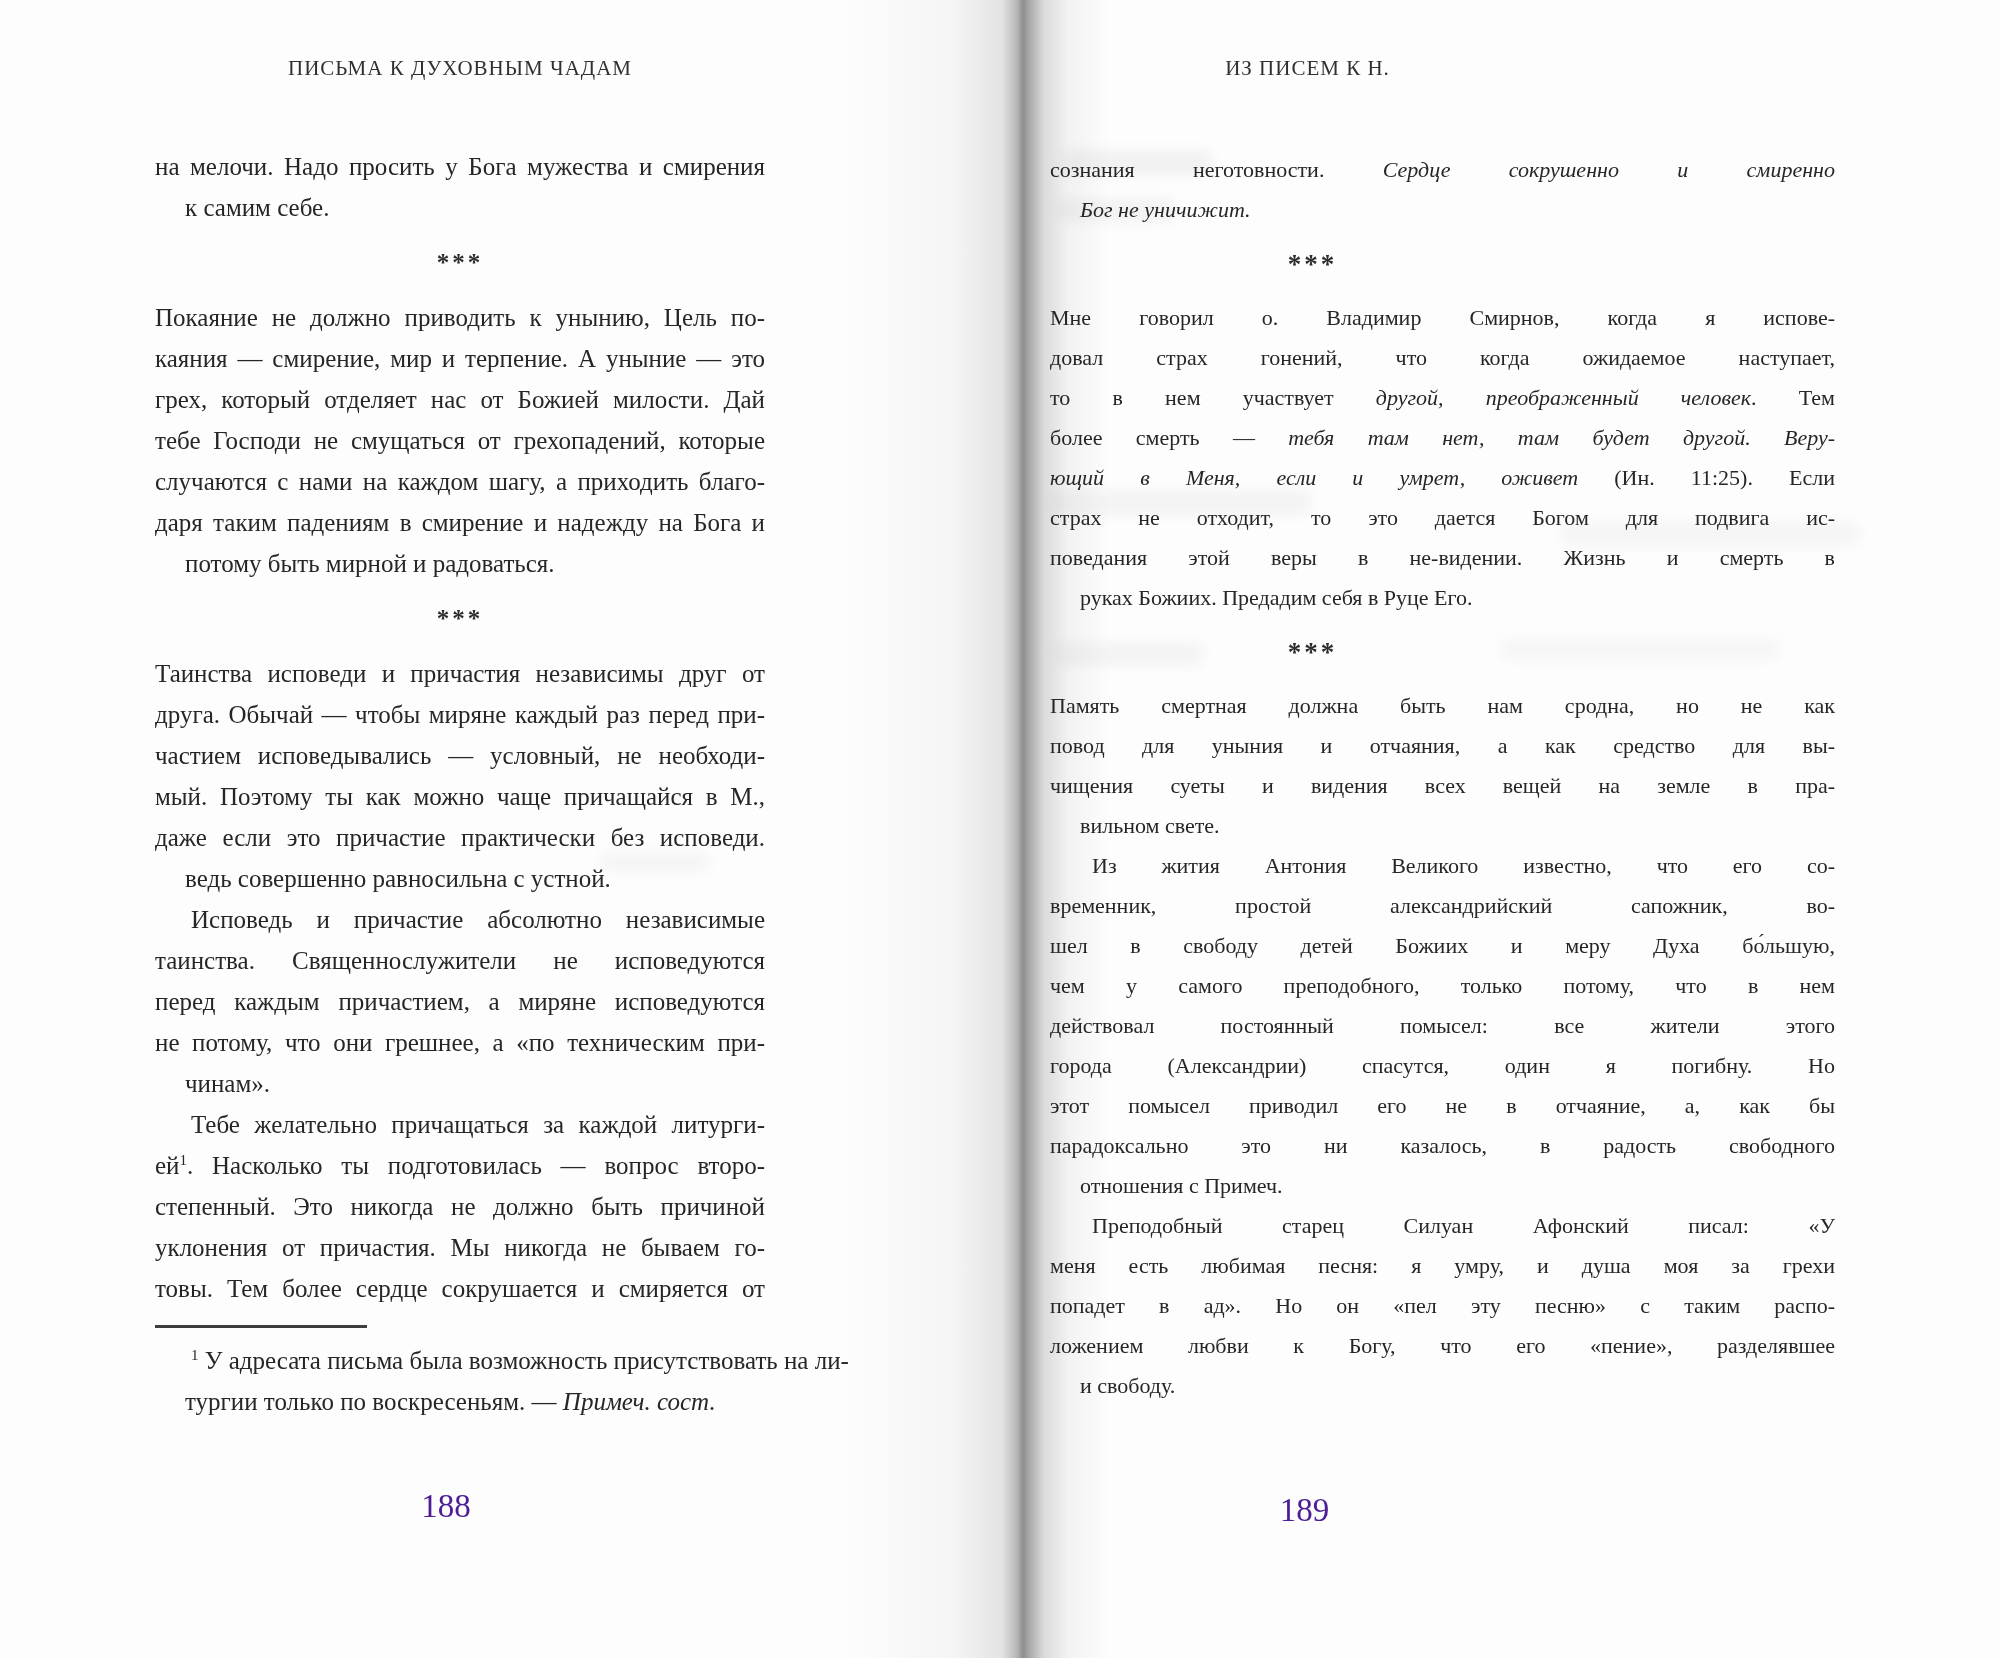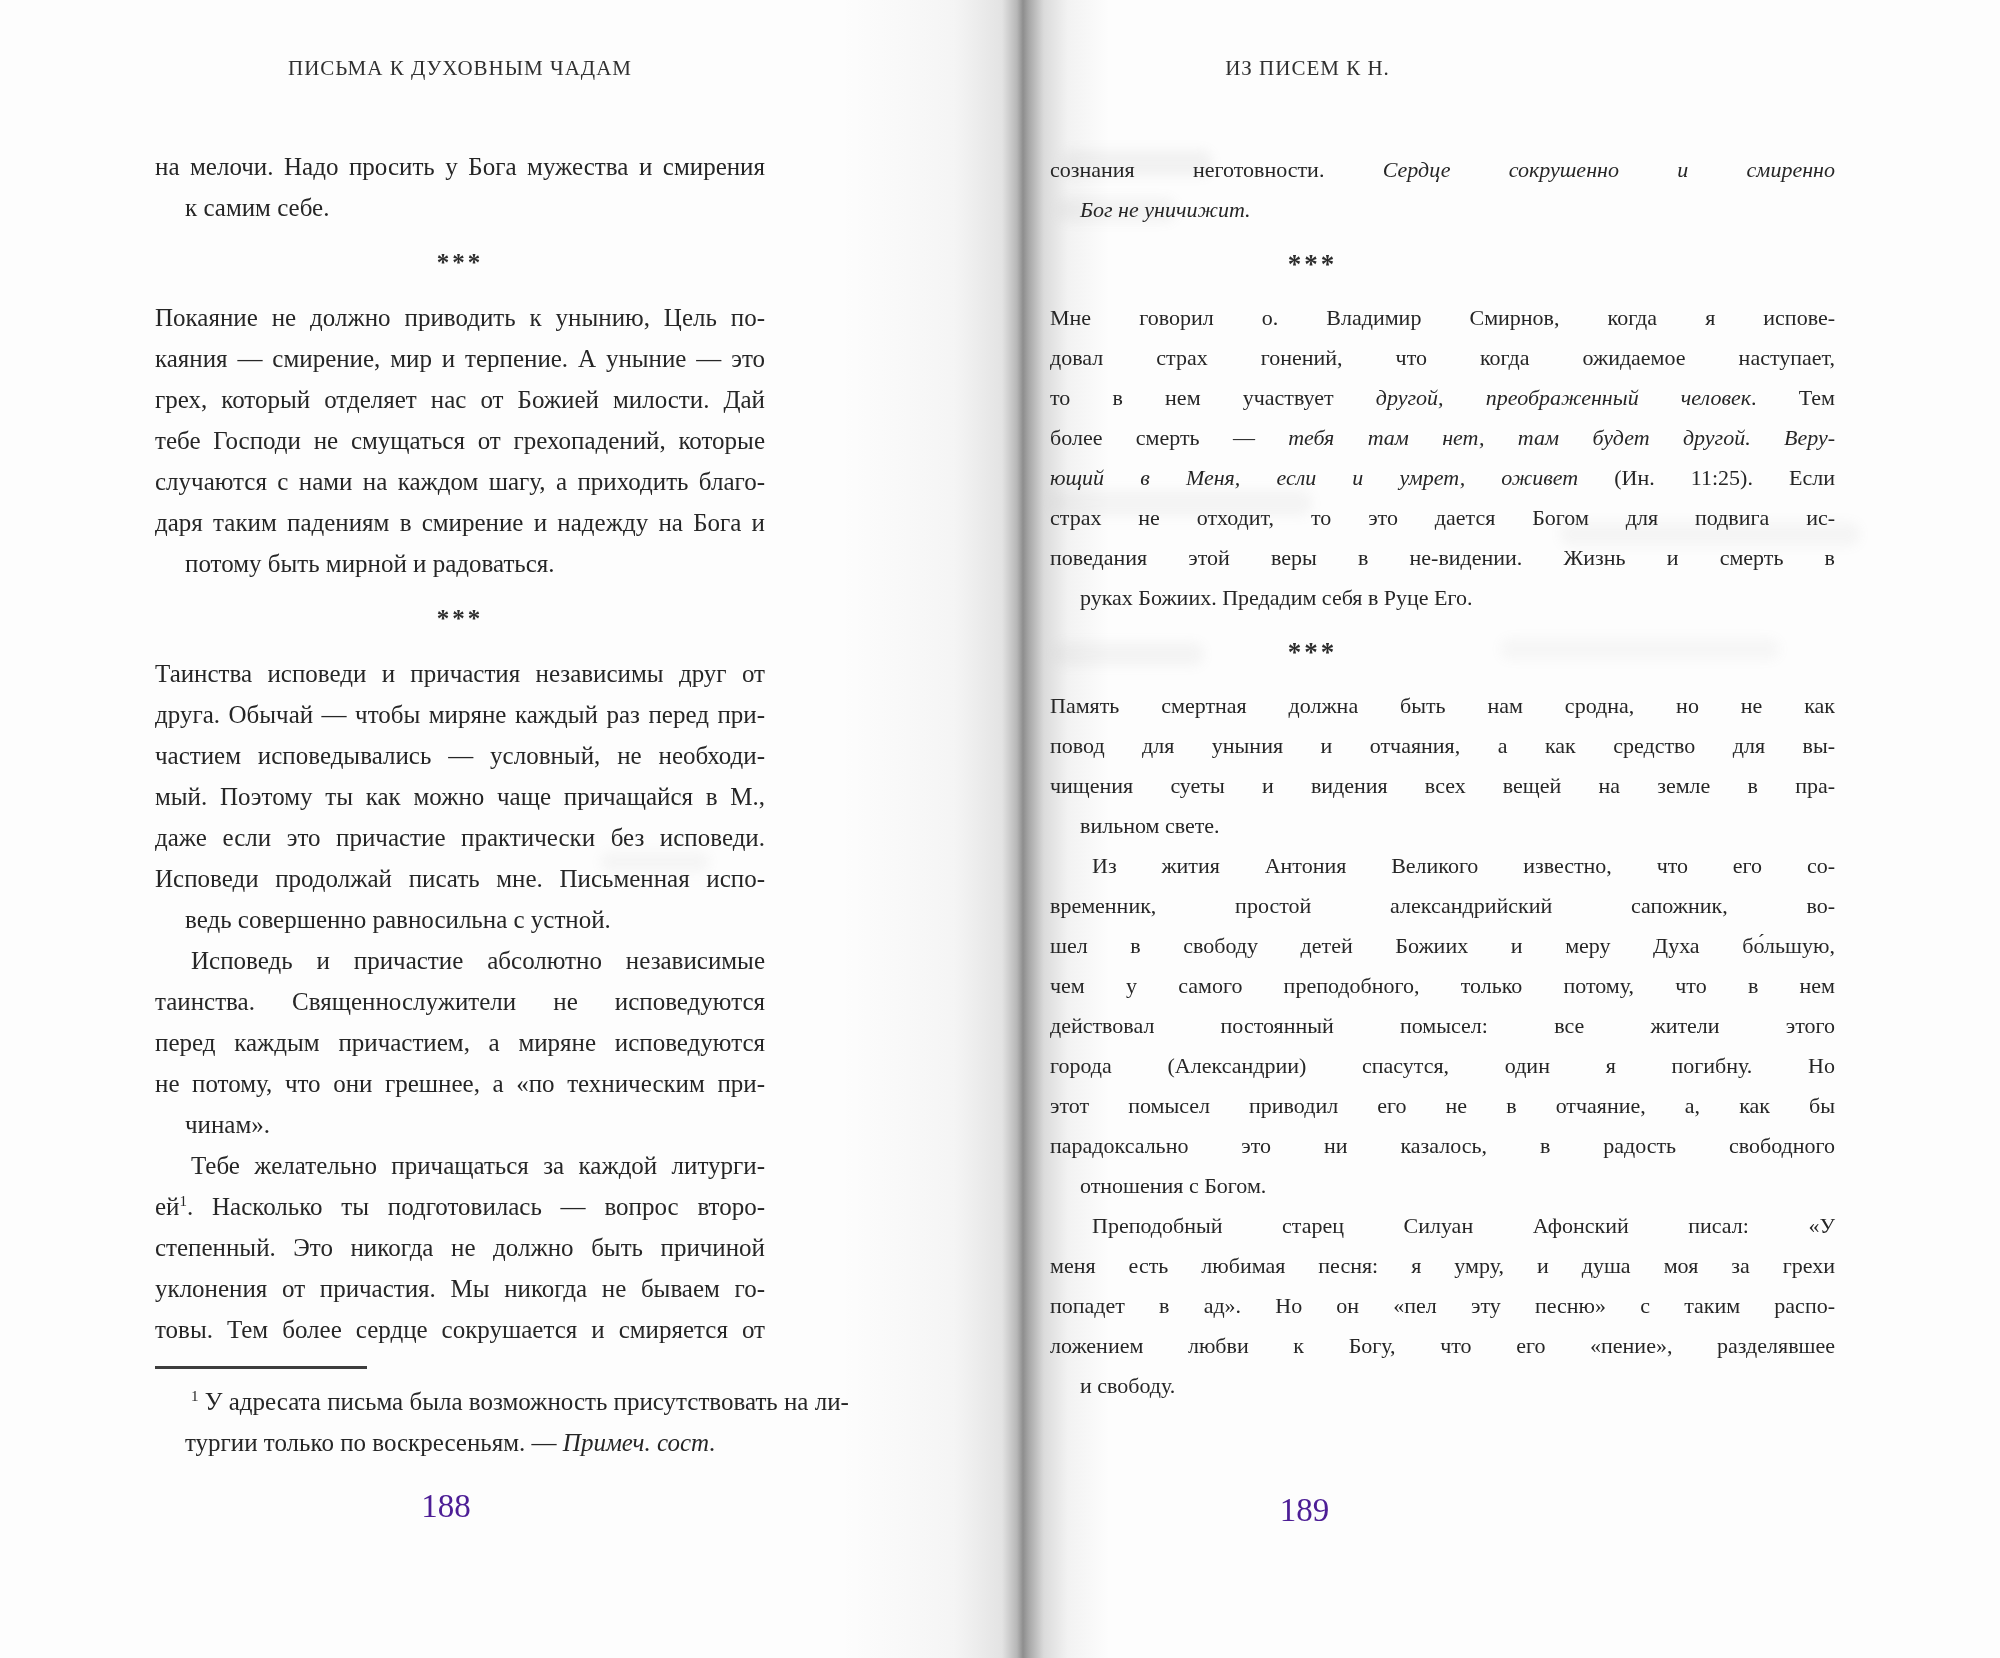--- a/index.html
+++ b/index.html
@@ -111,21 +111,20 @@
           <div class="line"><span>даря таким падениям в смирение и надежду на Бога и</span></div>
           <div class="line end"><span>потому быть мирной и радоваться.</span></div>
         </div>
         <div class="sep">***</div>
         <div class="para">
           <div class="line"><span>Таинства исповеди и причастия независимы друг от</span></div>
           <div class="line"><span>друга. Обычай — чтобы миряне каждый раз перед при-</span></div>
           <div class="line"><span>частием исповедывались — условный, не необходи-</span></div>
           <div class="line"><span>мый. Поэтому ты как можно чаще причащайся в М.,</span></div>
           <div class="line"><span>даже если это причастие практически без исповеди.</span></div>
-          <div class="line"><span>Исповеди продолжай писать мне. Письменная испо-</span></div>
           <div class="line end"><span>ведь совершенно равносильна с устной.</span></div>
         </div>
         <div class="para">
           <div class="line indent"><span>Исповедь и причастие абсолютно независимые</span></div>
           <div class="line"><span>таинства. Священнослужители не исповедуются</span></div>
           <div class="line"><span>перед каждым причастием, а миряне исповедуются</span></div>
           <div class="line"><span>не потому, что они грешнее, а «по техническим при-</span></div>
           <div class="line end"><span>чинам».</span></div>
         </div>
         <div class="para">
@@ -171,21 +170,21 @@
         </div>
         <div class="para">
           <div class="line indent"><span>Из жития Антония Великого известно, что его со-</span></div>
           <div class="line"><span>временник, простой александрийский сапожник, во-</span></div>
           <div class="line"><span>шел в свободу детей Божиих и меру Духа бо́льшую,</span></div>
           <div class="line"><span>чем у самого преподобного, только потому, что в нем</span></div>
           <div class="line"><span>действовал постоянный помысел: все жители этого</span></div>
           <div class="line"><span>города (Александрии) спасутся, один я погибну. Но</span></div>
           <div class="line"><span>этот помысел приводил его не в отчаяние, а, как бы</span></div>
           <div class="line"><span>парадоксально это ни казалось, в радость свободного</span></div>
-          <div class="line end"><span>отношения с Богом.</span></div>
+          <div class="line end"><span>отношения с Примеч.</span></div>
         </div>
         <div class="para">
           <div class="line indent"><span>Преподобный старец Силуан Афонский писал: «У</span></div>
           <div class="line"><span>меня есть любимая песня: я умру, и душа моя за грехи</span></div>
           <div class="line"><span>попадет в ад». Но он «пел эту песню» с таким распо-</span></div>
           <div class="line"><span>ложением любви к Богу, что его «пение», разделявшее</span></div>
           <div class="line end"><span>и свободу.</span></div>
         </div>
       </div>
     <div class="page-number">189</div>

